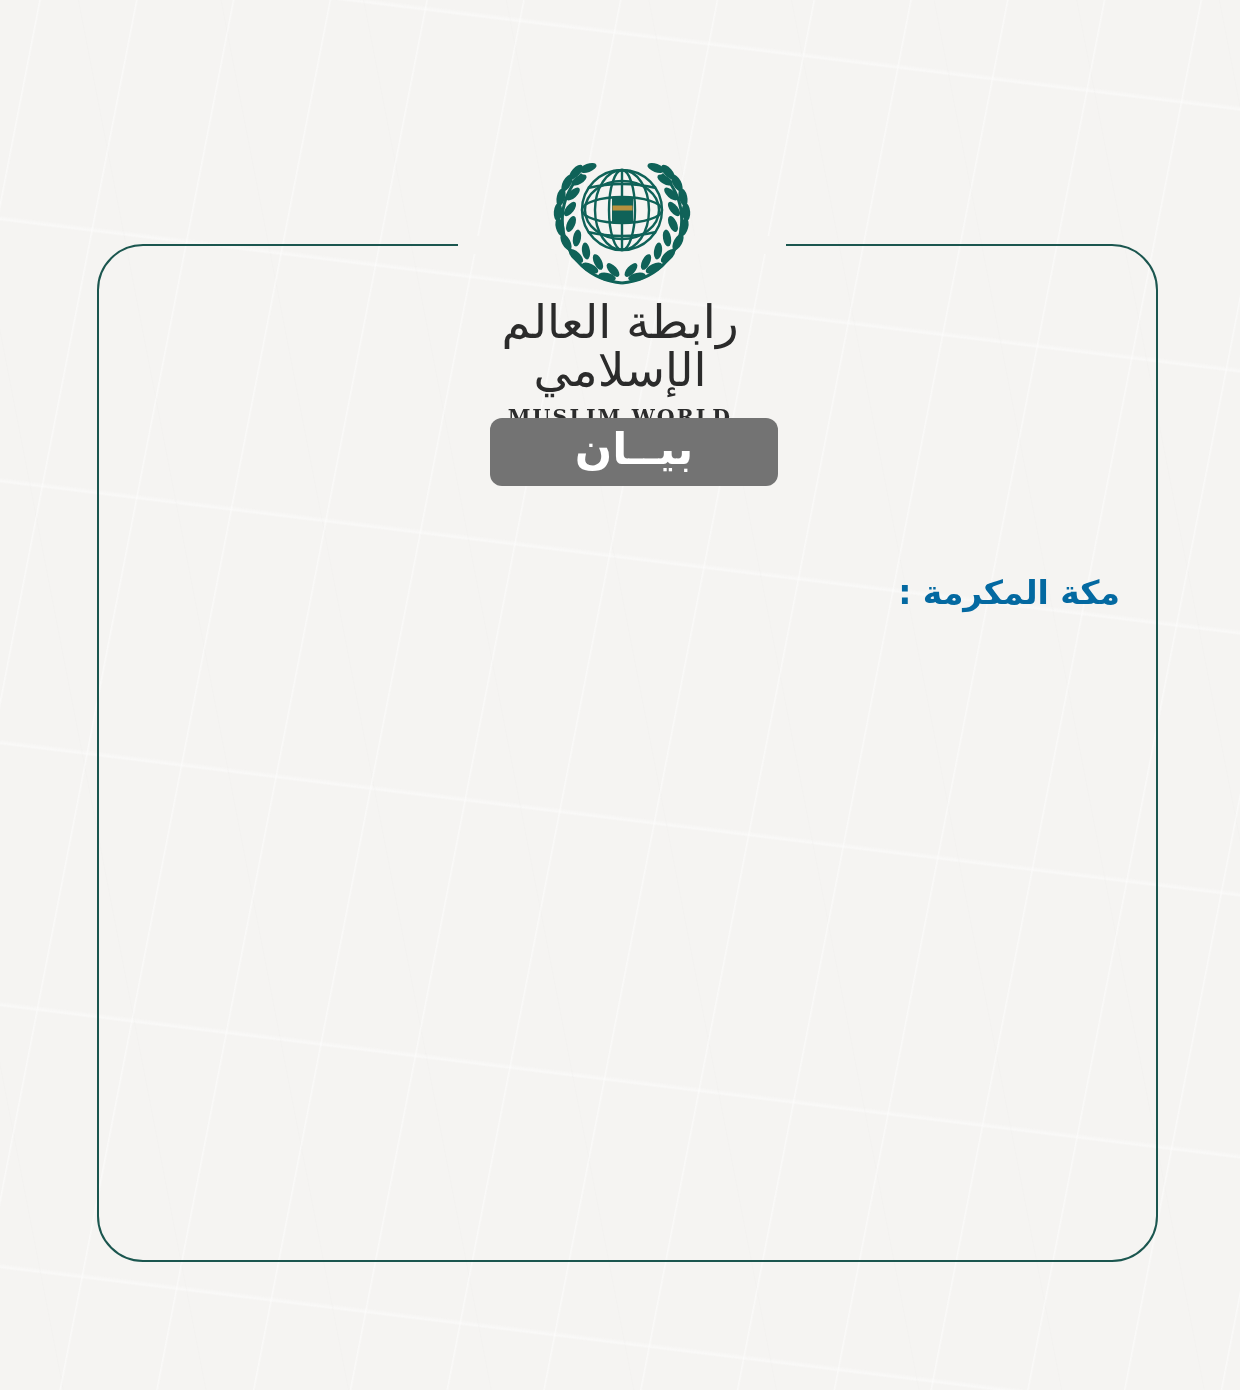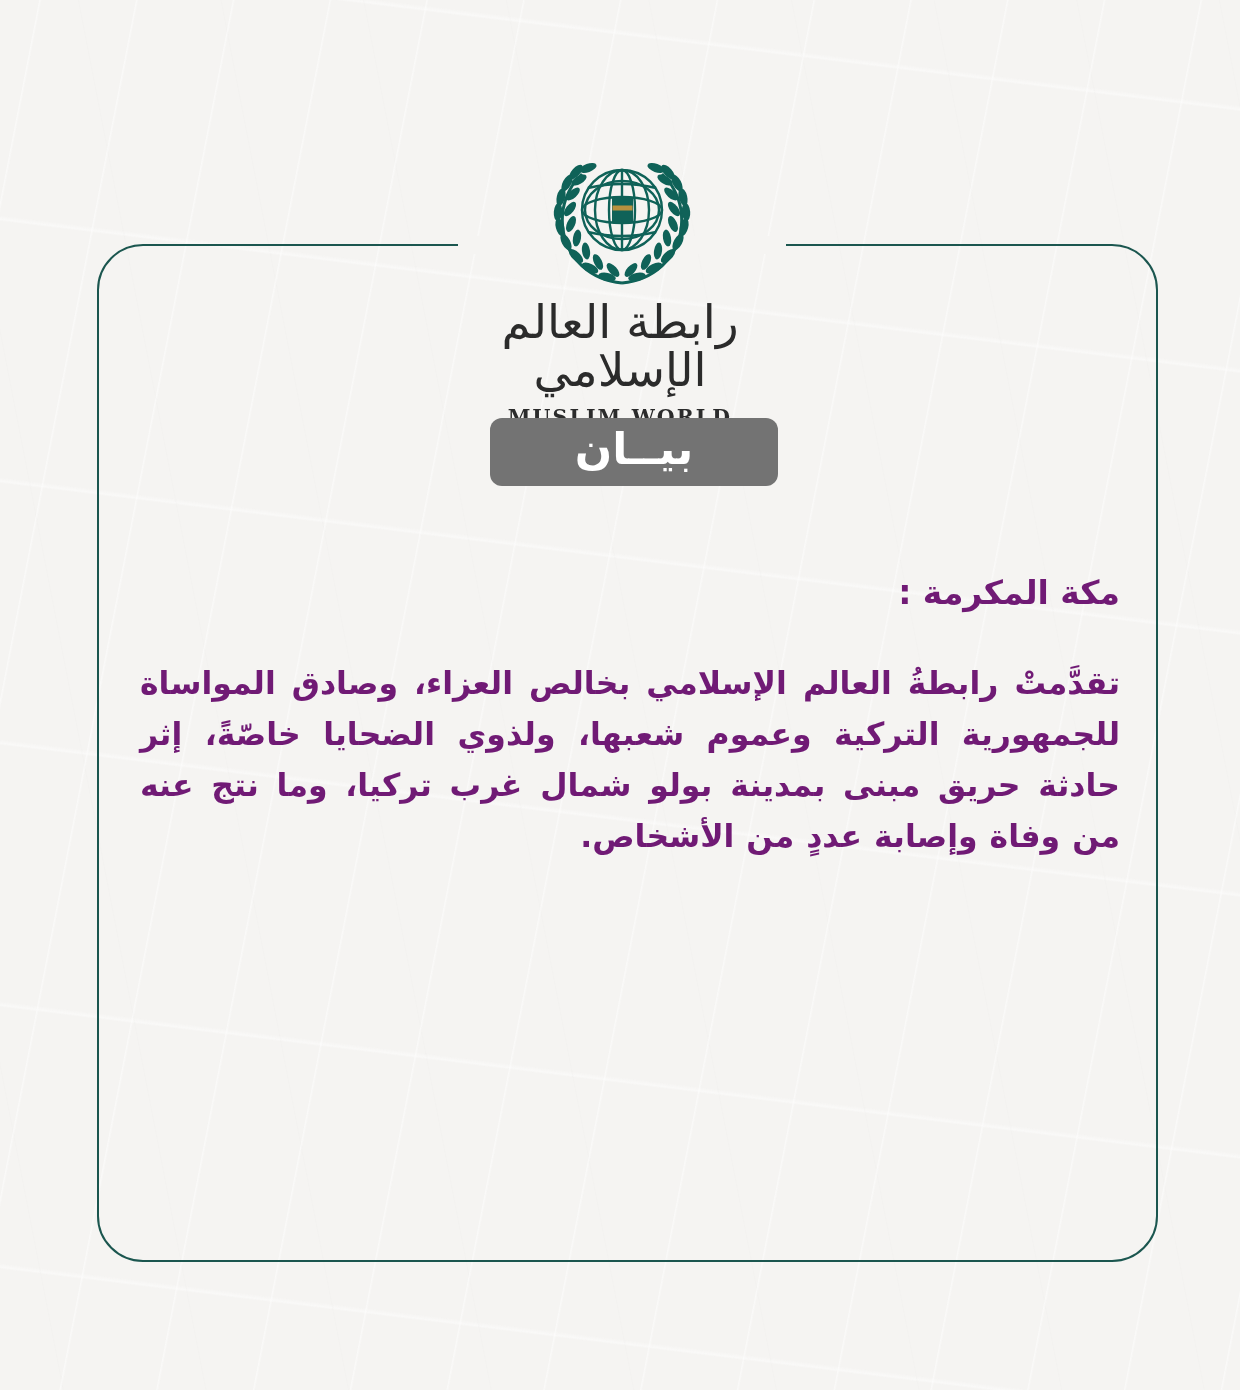--- a/index.html
+++ b/index.html
@@ -141,21 +141,21 @@
 
   
   .content {
     position: absolute;
     left: 140px;
     top: 570px;
     width: 980px;
     z-index: 3;
     direction: rtl;
     text-align: justify;
-    color: #701a75;
+    color: #0369a1;
   }
   .dateline {
     font-family: "DejaVu Sans", "Liberation Sans", sans-serif;
     font-weight: 700;
     font-size: 33px;
     line-height: 1.4;
     text-align: right;
     margin: 0 0 42px 0;
   }
   .para {
@@ -255,16 +255,15 @@
     <span class="wordmark-ar">رابطة العالم الإسلامي</span>
     <span class="wordmark-en">MUSLIM WORLD LEAGUE</span>
   </div>
 
   <div class="badge">
     <span class="badge-label">بيــان</span>
   </div>
 
   <div class="content">
     <p class="dateline">مكة المكرمة :</p>
-    <p class="para">تقدَّمتْ رابطةُ العالم الإسلامي بخالص العزاء، وصادق المواساة للجمهورية التركية وعموم شعبها، ولذوي الضحايا خاصّةً، إثر حادثة حريق مبنى بمدينة بولو شمال غرب تركيا، وما نتج عنه من وفاة وإصابة عددٍ من الأشخاص.</p>
   </div>
 
 </div>
 
 </body></html>

